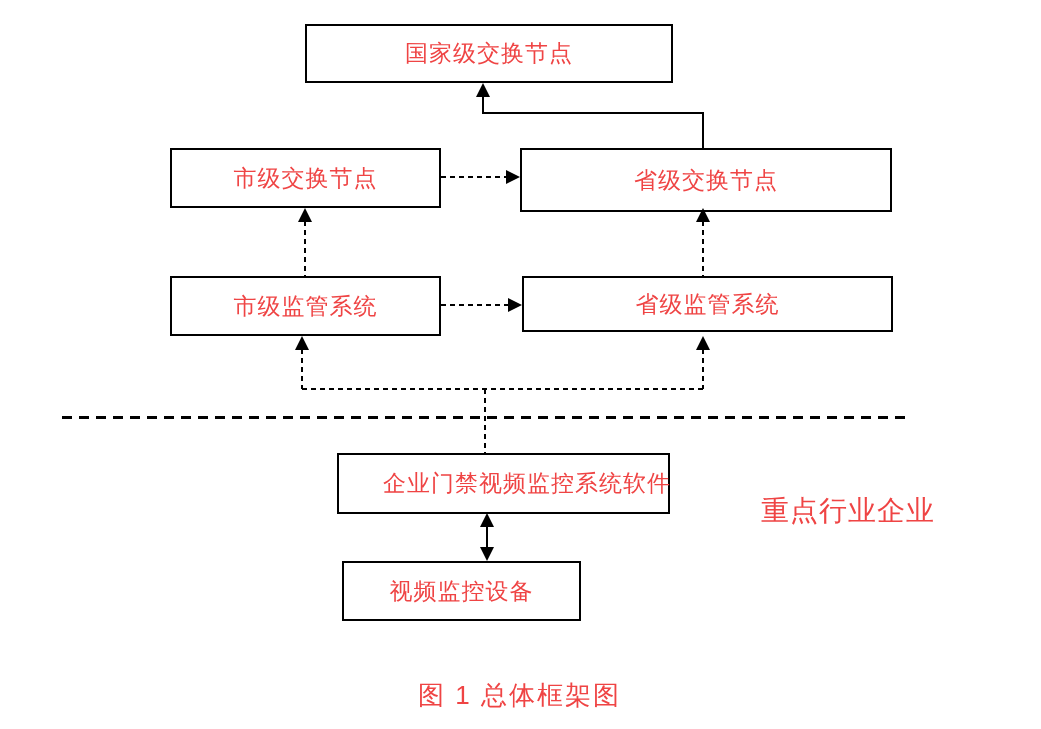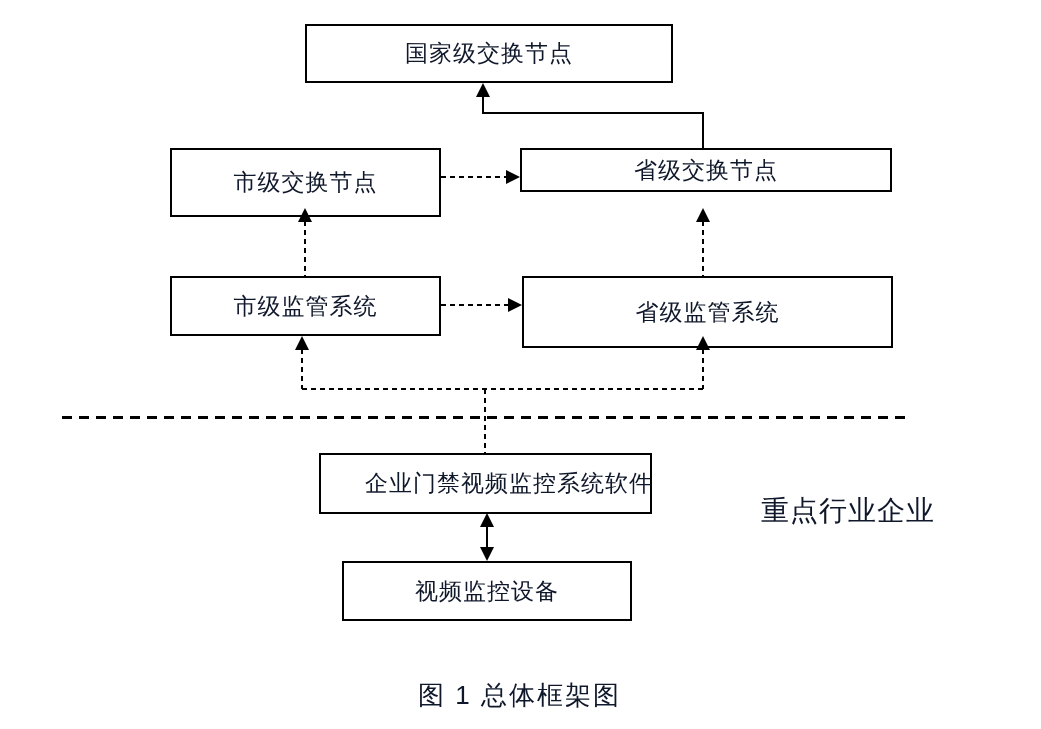--- a/index.html
+++ b/index.html
@@ -6,21 +6,21 @@
     margin: 0;
     padding: 0;
     background: #ffffff;
   }
   #stage {
     position: relative;
     width: 1041px;
     height: 729px;
     background: #ffffff;
     font-family: "Liberation Serif", serif;
-    color: #0f172a;
+    color: #ef4444;
     overflow: hidden;
   }
   .node {
     position: absolute;
     box-sizing: border-box;
     border: 2px solid #000000;
     background: #ffffff;
     display: flex;
     align-items: center;
     justify-content: center;
@@ -70,41 +70,41 @@
 </style>
 </head>
 <body>
 
 <div id="stage">
 
   <div class="node" style="left:305px; top:24px; width:368px; height:59px;">
     <span>国家级交换节点</span>
   </div>
 
-  <div class="node" style="left:170px; top:148px; width:271px; height:69px;">
+  <div class="node" style="left:170px; top:148px; width:271px; height:60px;">
     <span>市级交换节点</span>
   </div>
 
-  <div class="node" style="left:520px; top:148px; width:372px; height:44px;">
+  <div class="node" style="left:520px; top:148px; width:372px; height:64px;">
     <span>省级交换节点</span>
   </div>
 
   <div class="node" style="left:170px; top:276px; width:271px; height:60px;">
     <span>市级监管系统</span>
   </div>
 
-  <div class="node" style="left:522px; top:276px; width:371px; height:72px;">
+  <div class="node" style="left:522px; top:276px; width:371px; height:56px;">
     <span>省级监管系统</span>
   </div>
 
-  <div class="node" style="left:319px; top:453px; width:333px; height:61px;padding-left:47px;">
+  <div class="node" style="left:337px; top:453px; width:333px; height:61px;padding-left:47px;">
     <span>企业门禁视频监控系统软件</span>
   </div>
 
-  <div class="node" style="left:342px; top:561px; width:290px; height:60px;">
+  <div class="node" style="left:342px; top:561px; width:239px; height:60px;">
     <span>视频监控设备</span>
   </div>
 
   <div class="arr arr-up" style="left:476px; top:83px;"></div>
   <div class="line-solid-v" style="left:482px; top:96px; height:18px;"></div>
   <div class="line-solid-h" style="left:482px; top:112px; width:222px;"></div>
   <div class="line-solid-v" style="left:702px; top:112px; height:36px;"></div>
 
   <div class="line-dash-h" style="left:441px; top:176px; width:65px;"></div>
   <div class="arr arr-right" style="left:506px; top:170px;"></div>

